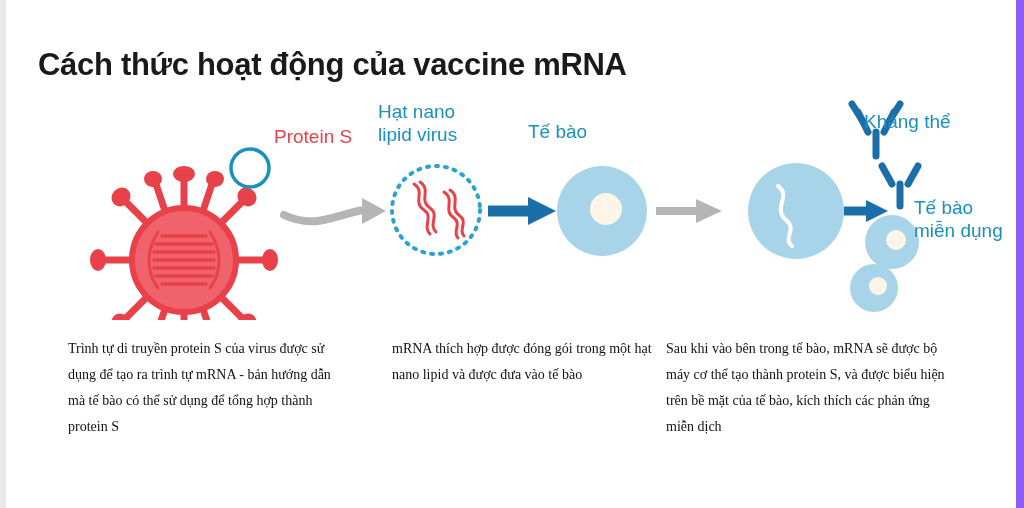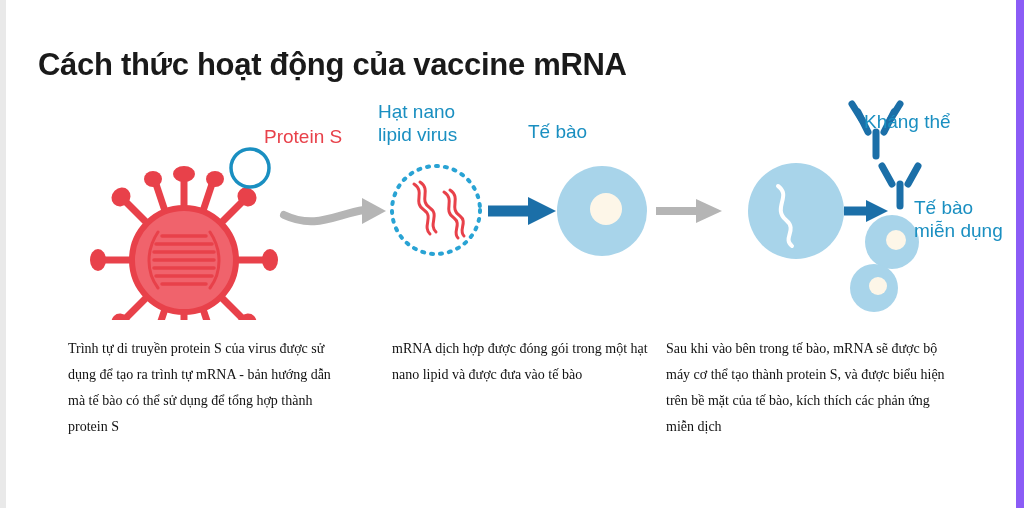--- a/index.html
+++ b/index.html
@@ -48,21 +48,21 @@
   
   .dlabel {
     position: absolute;
     color: #1a8fc1;
     font-size: 19px;
     line-height: 23px;
     font-family: "Liberation Sans", sans-serif;
   }
   .dlabel.red { color: #e8414a; }
 
-  #lbl-protein-s { left: 258px; top: 125px; }
+  #lbl-protein-s { left: 268px; top: 125px; }
   #lbl-nano      { left: 372px; top: 100px; }
   #lbl-cell      { left: 522px; top: 120px; }
   #lbl-antibody  { left: 858px; top: 110px; text-align: center; }
   #lbl-immune    { left: 908px; top: 196px; text-align: left; }
 
   
   .caption {
     position: absolute;
     top: 336px;
     font-size: 14px;
@@ -204,16 +204,16 @@
   <div class="dlabel" id="lbl-cell">Tế bào</div>
 
   <div class="dlabel" id="lbl-antibody">Kháng thể</div>
 
   <div class="dlabel" id="lbl-immune">
     <div>Tế bào</div>
     <div>miễn dụng</div>
   </div>
 
   <div class="caption" id="cap-1">Trình tự di truyền protein S của virus được sử dụng để tạo ra trình tự mRNA - bản hướng dẫn mà tế bào có thể sử dụng để tổng hợp thành protein S</div>
-  <div class="caption" id="cap-2">mRNA dịch hợp được đóng gói trong một hạt nano lipid và được đưa vào tế bào</div>
+  <div class="caption" id="cap-2">mRNA thích hợp được đóng gói trong một hạt nano lipid và được đưa vào tế bào</div>
   <div class="caption" id="cap-3">Sau khi vào bên trong tế bào, mRNA sẽ được bộ máy cơ thể tạo thành protein S, và được biểu hiện trên bề mặt của tế bào, kích thích các phản ứng miễn dịch</div>
 
 </div>
 
 </body></html>

